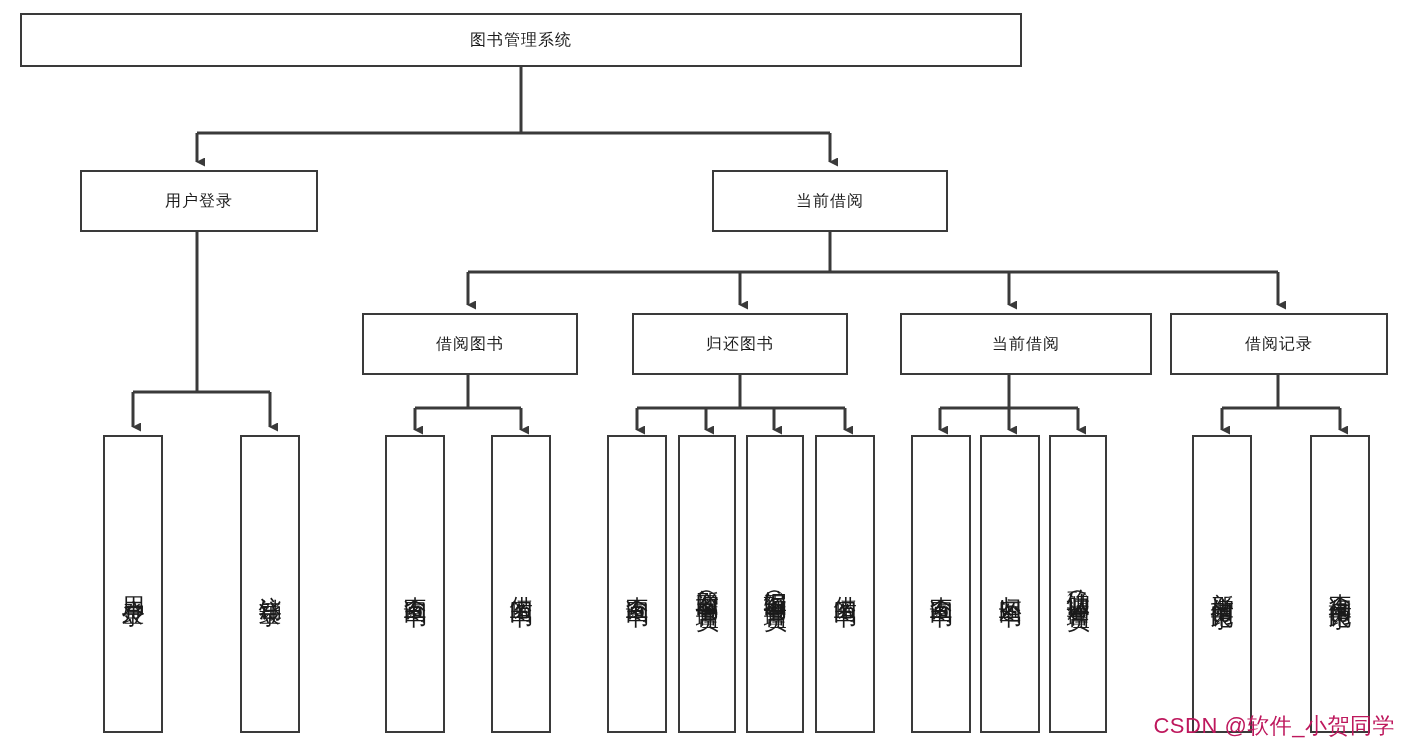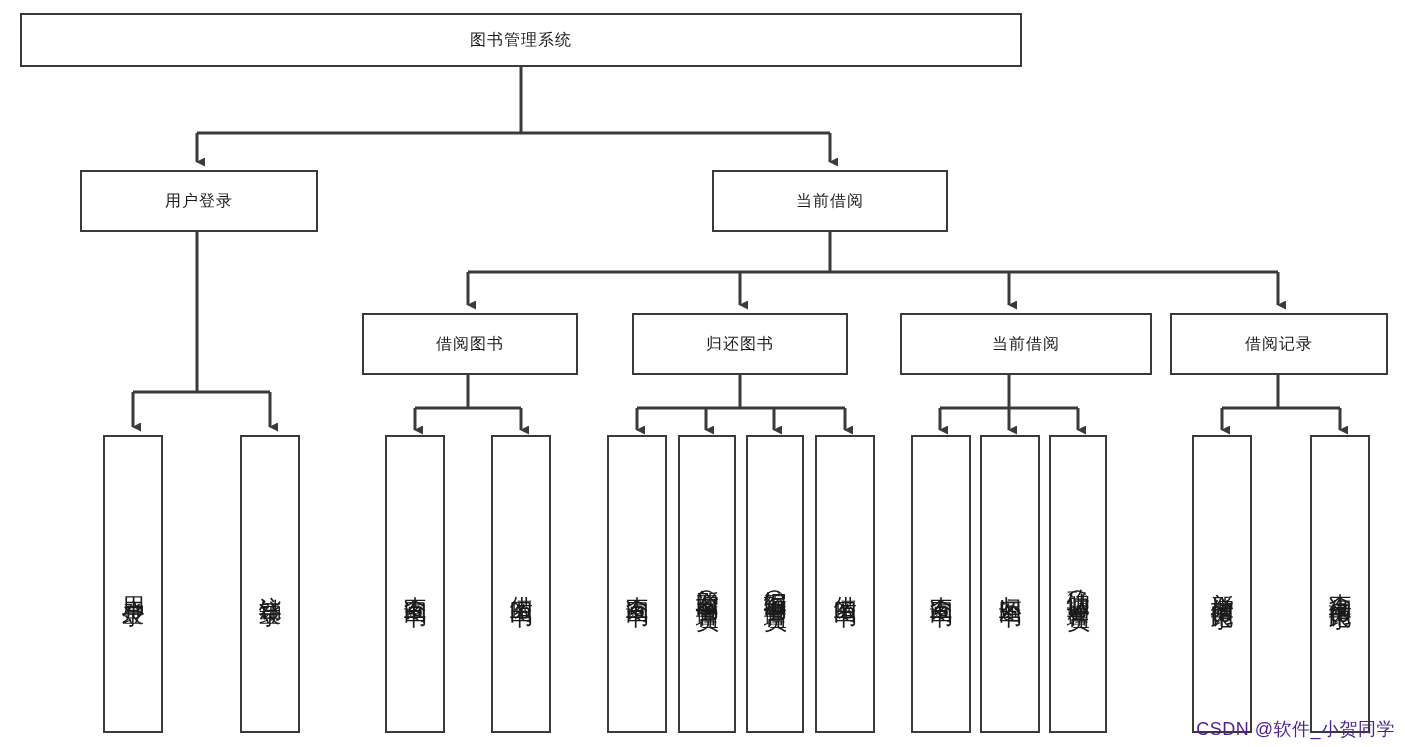--- a/index.html
+++ b/index.html
@@ -51,22 +51,22 @@
     white-space: nowrap;
   }
   .node.vert .lbl {
     writing-mode: vertical-rl;
     text-orientation: upright;
   }
   .watermark {
     position: absolute;
     right: 10px;
     bottom: 6px;
-    font-size: 18px;
-    color: #4c1d95;
+    font-size: 22px;
+    color: #be185d;
     letter-spacing: 0.5px;
     white-space: nowrap;
   }
 </style>
 </head>
 <body>
 
 <div id="canvas">
 
   <svg id="edge-layer" viewBox="0 0 1405 747" width="1405" height="747">

